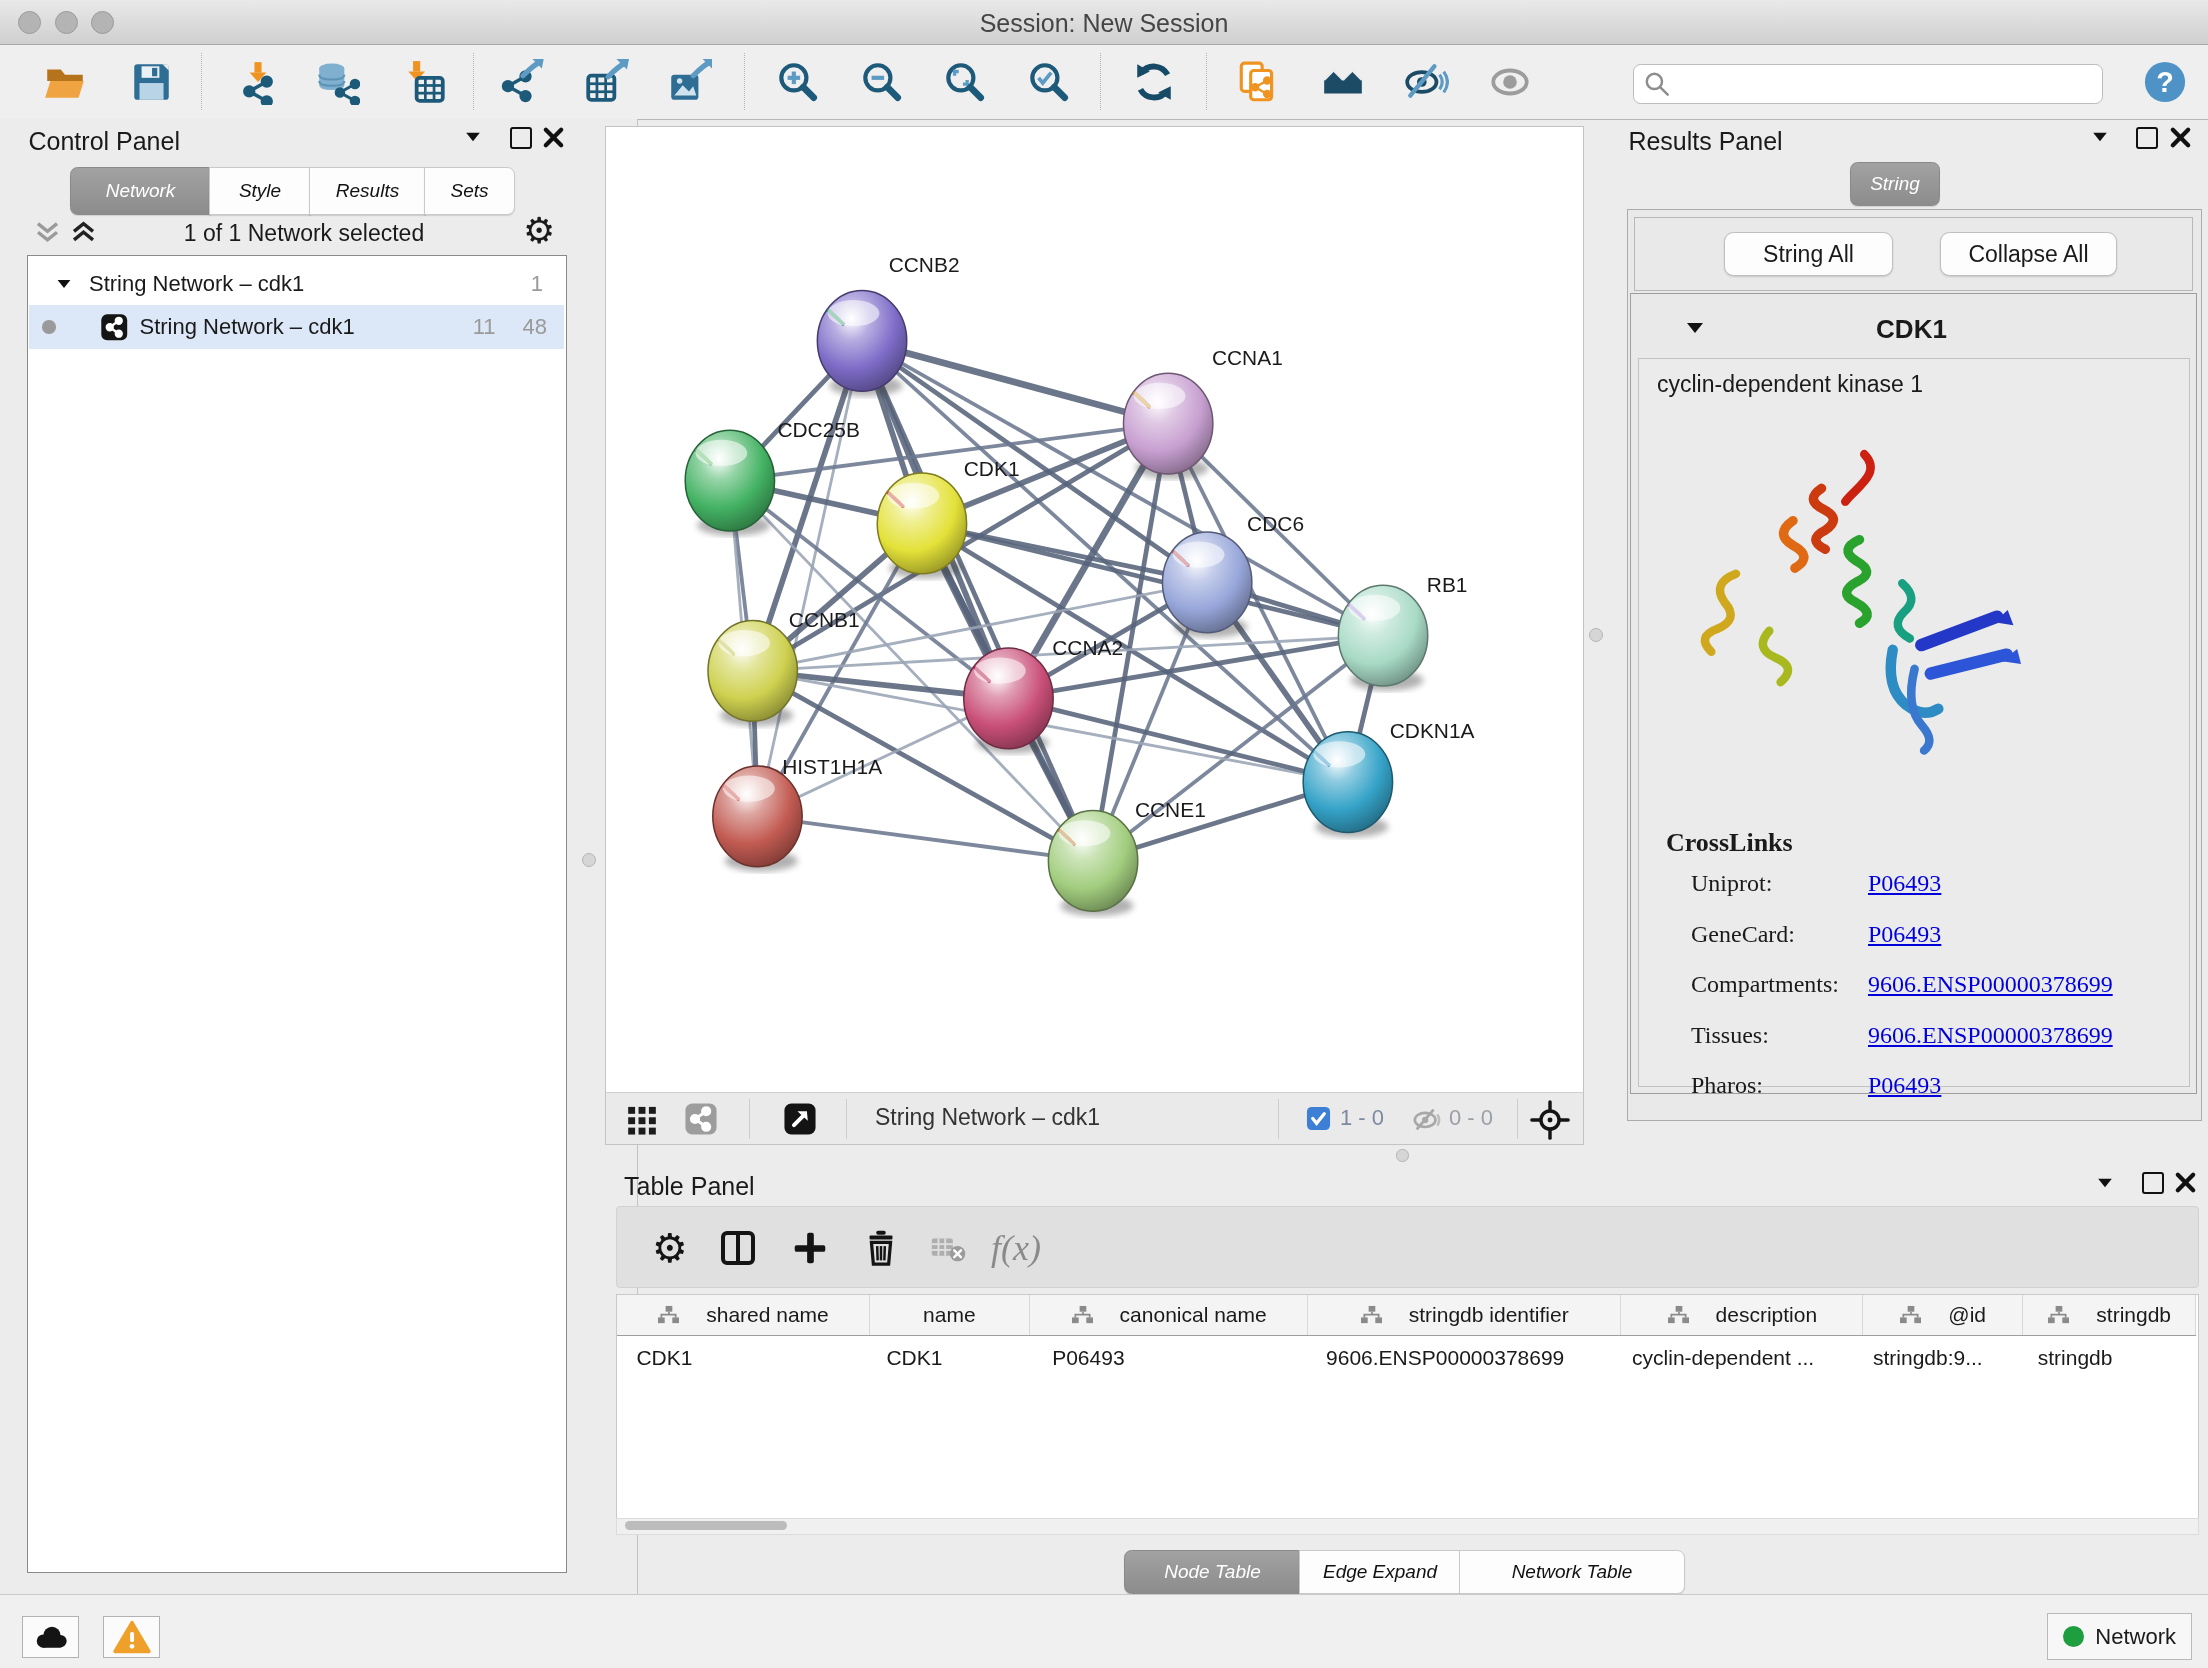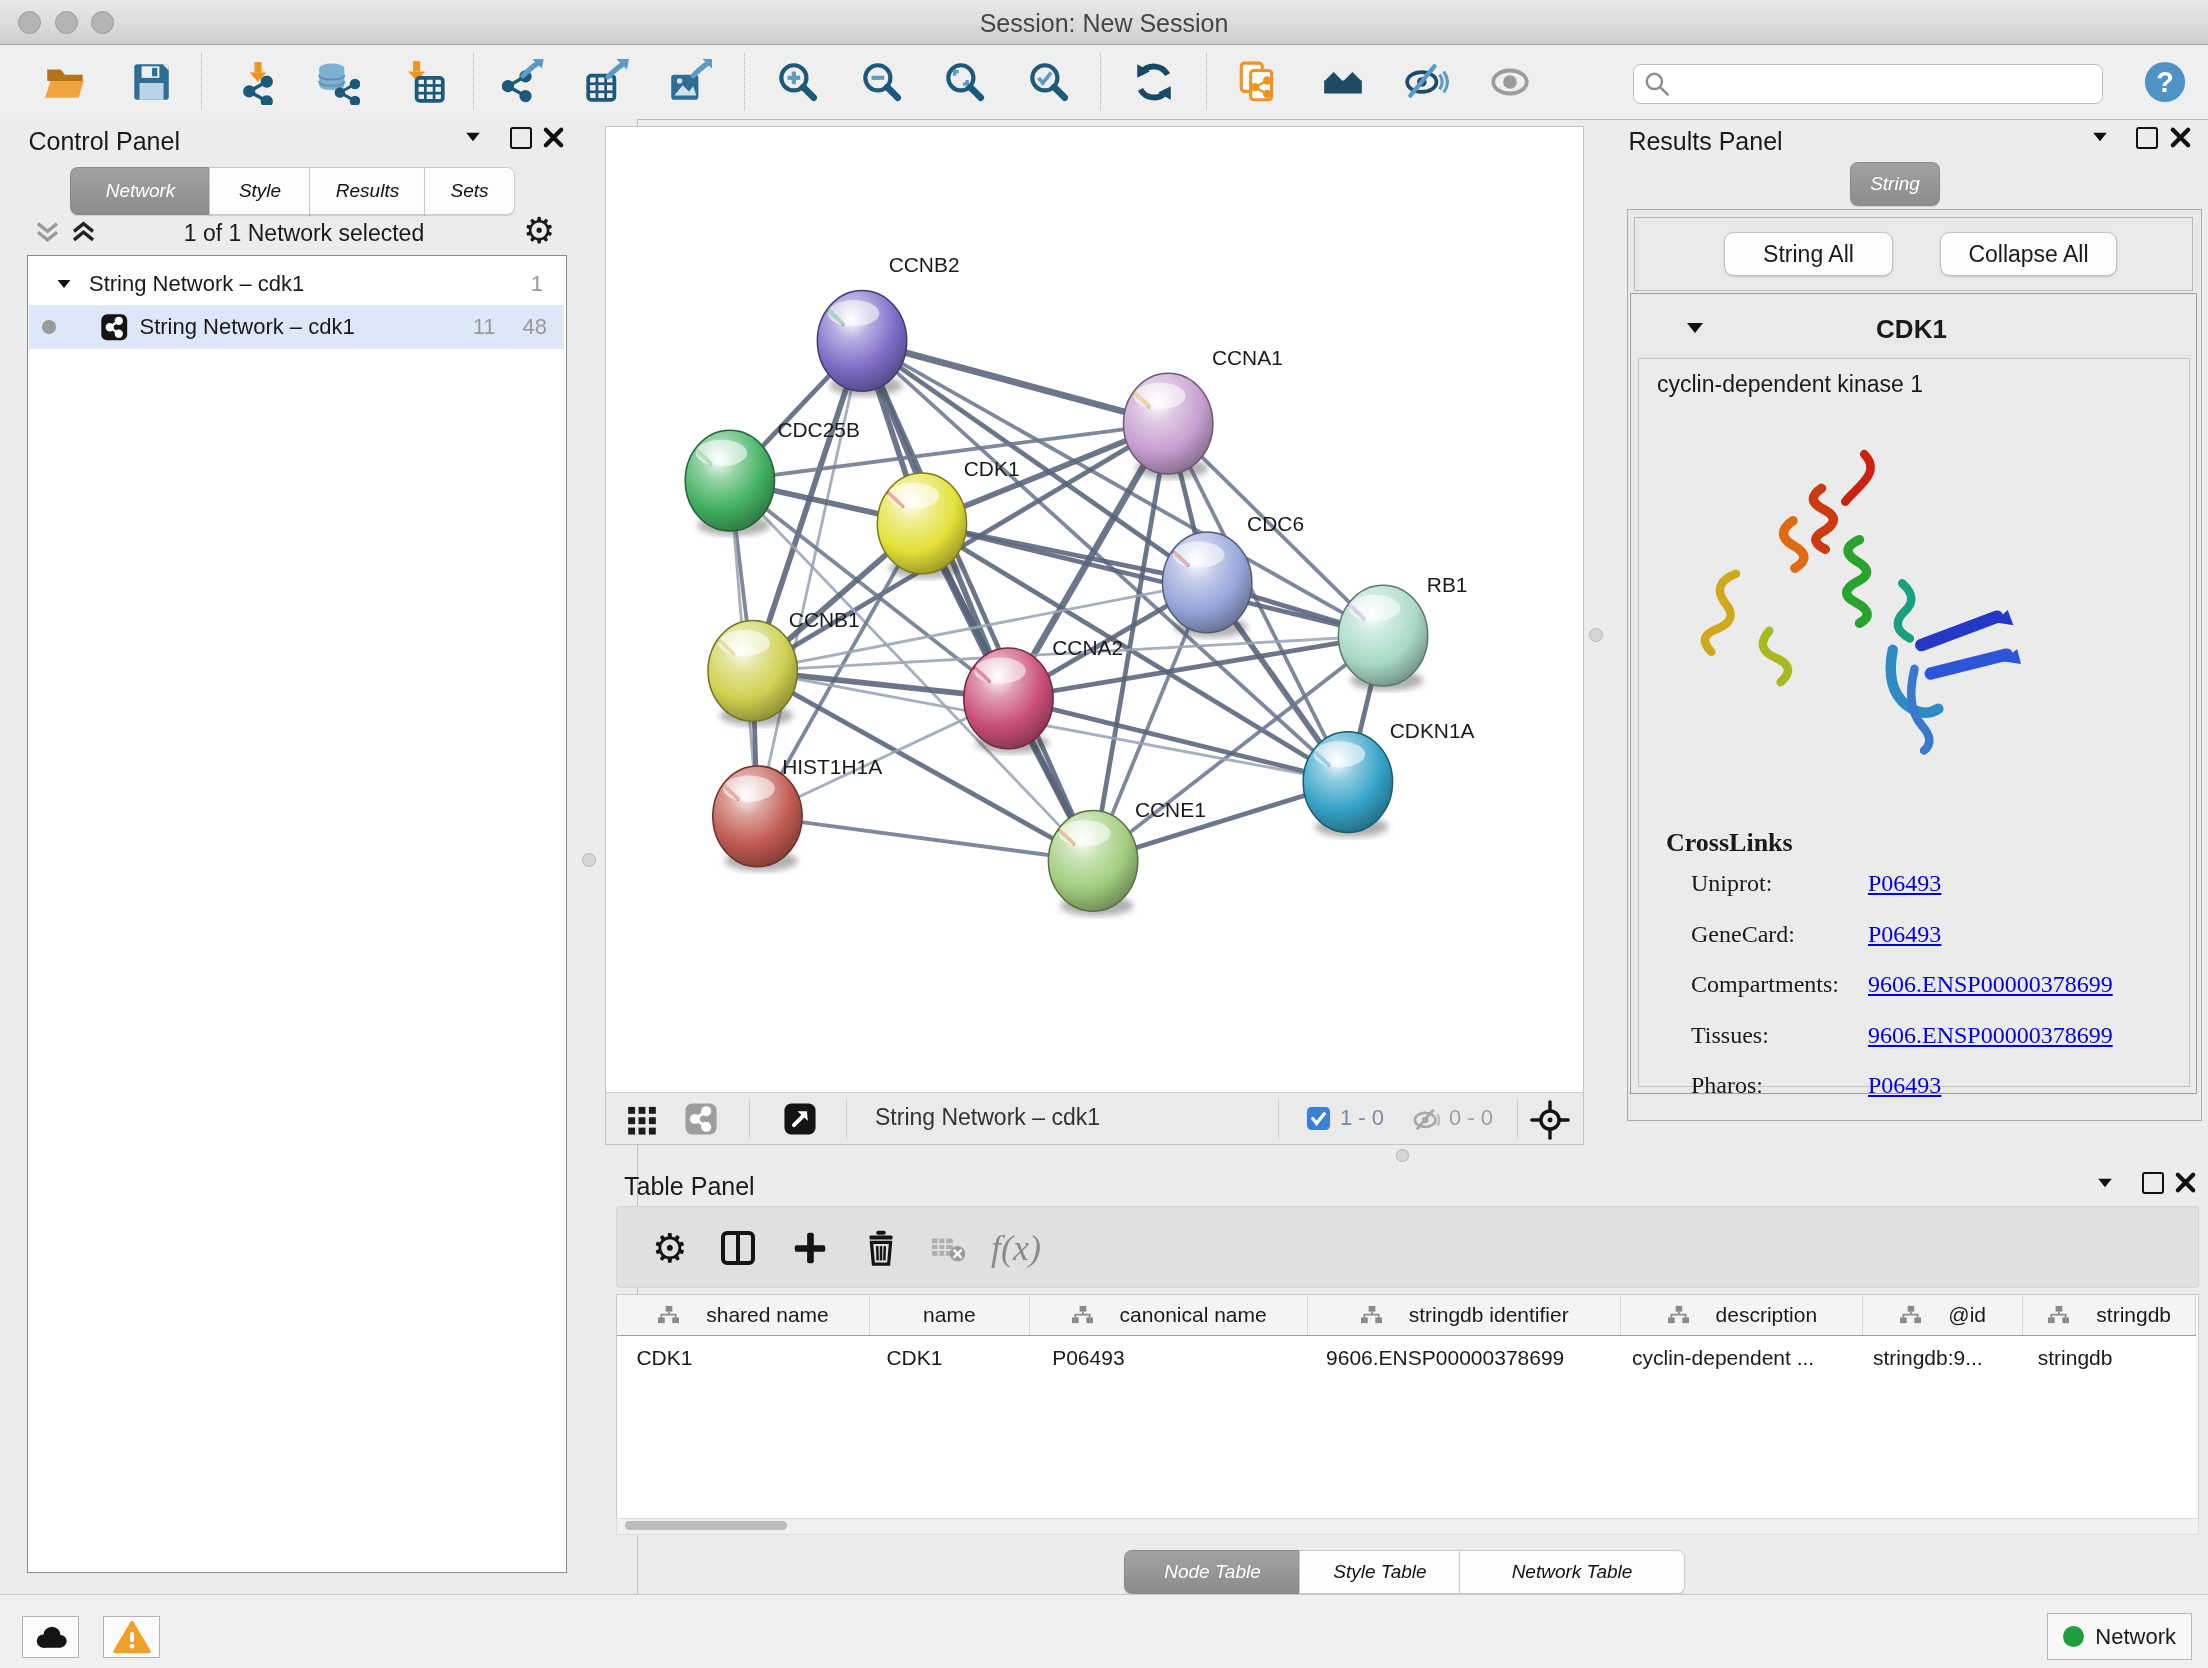--- a/index.html
+++ b/index.html
@@ -831,21 +831,21 @@
         <div class="td" style="width:173px">stringdb</div>
       </div>
   </div>
   <div id="tp-hscroll">
     <div id="tp-thumb"></div>
   </div>
   <div id="tp-tabs">
       <div class="seg active" style="left:519px;top:399px;width:175px;height:42px;
    border-radius:7.6px 0 0 7.6px">Node Table</div>
       <div class="seg " style="left:694px;top:399px;width:160px;height:42px;
-   border-radius:0">Style Table</div>
+   border-radius:0">Edge Expand</div>
       <div class="seg " style="left:854px;top:399px;width:224px;height:42px;
    border-radius:0 7.6px 7.6px 0">Network Table</div>
     </div>
 </div>
 
 <div id="statusbar" class="abs">
   <div class="sb-btn" style="left:22px">
     <svg width="38" height="28.5" viewBox="0 0 40 30">
       <circle cx="12" cy="19" r="7" fill="#141414"></circle>
       <circle cx="21" cy="13" r="9" fill="#141414"></circle>

